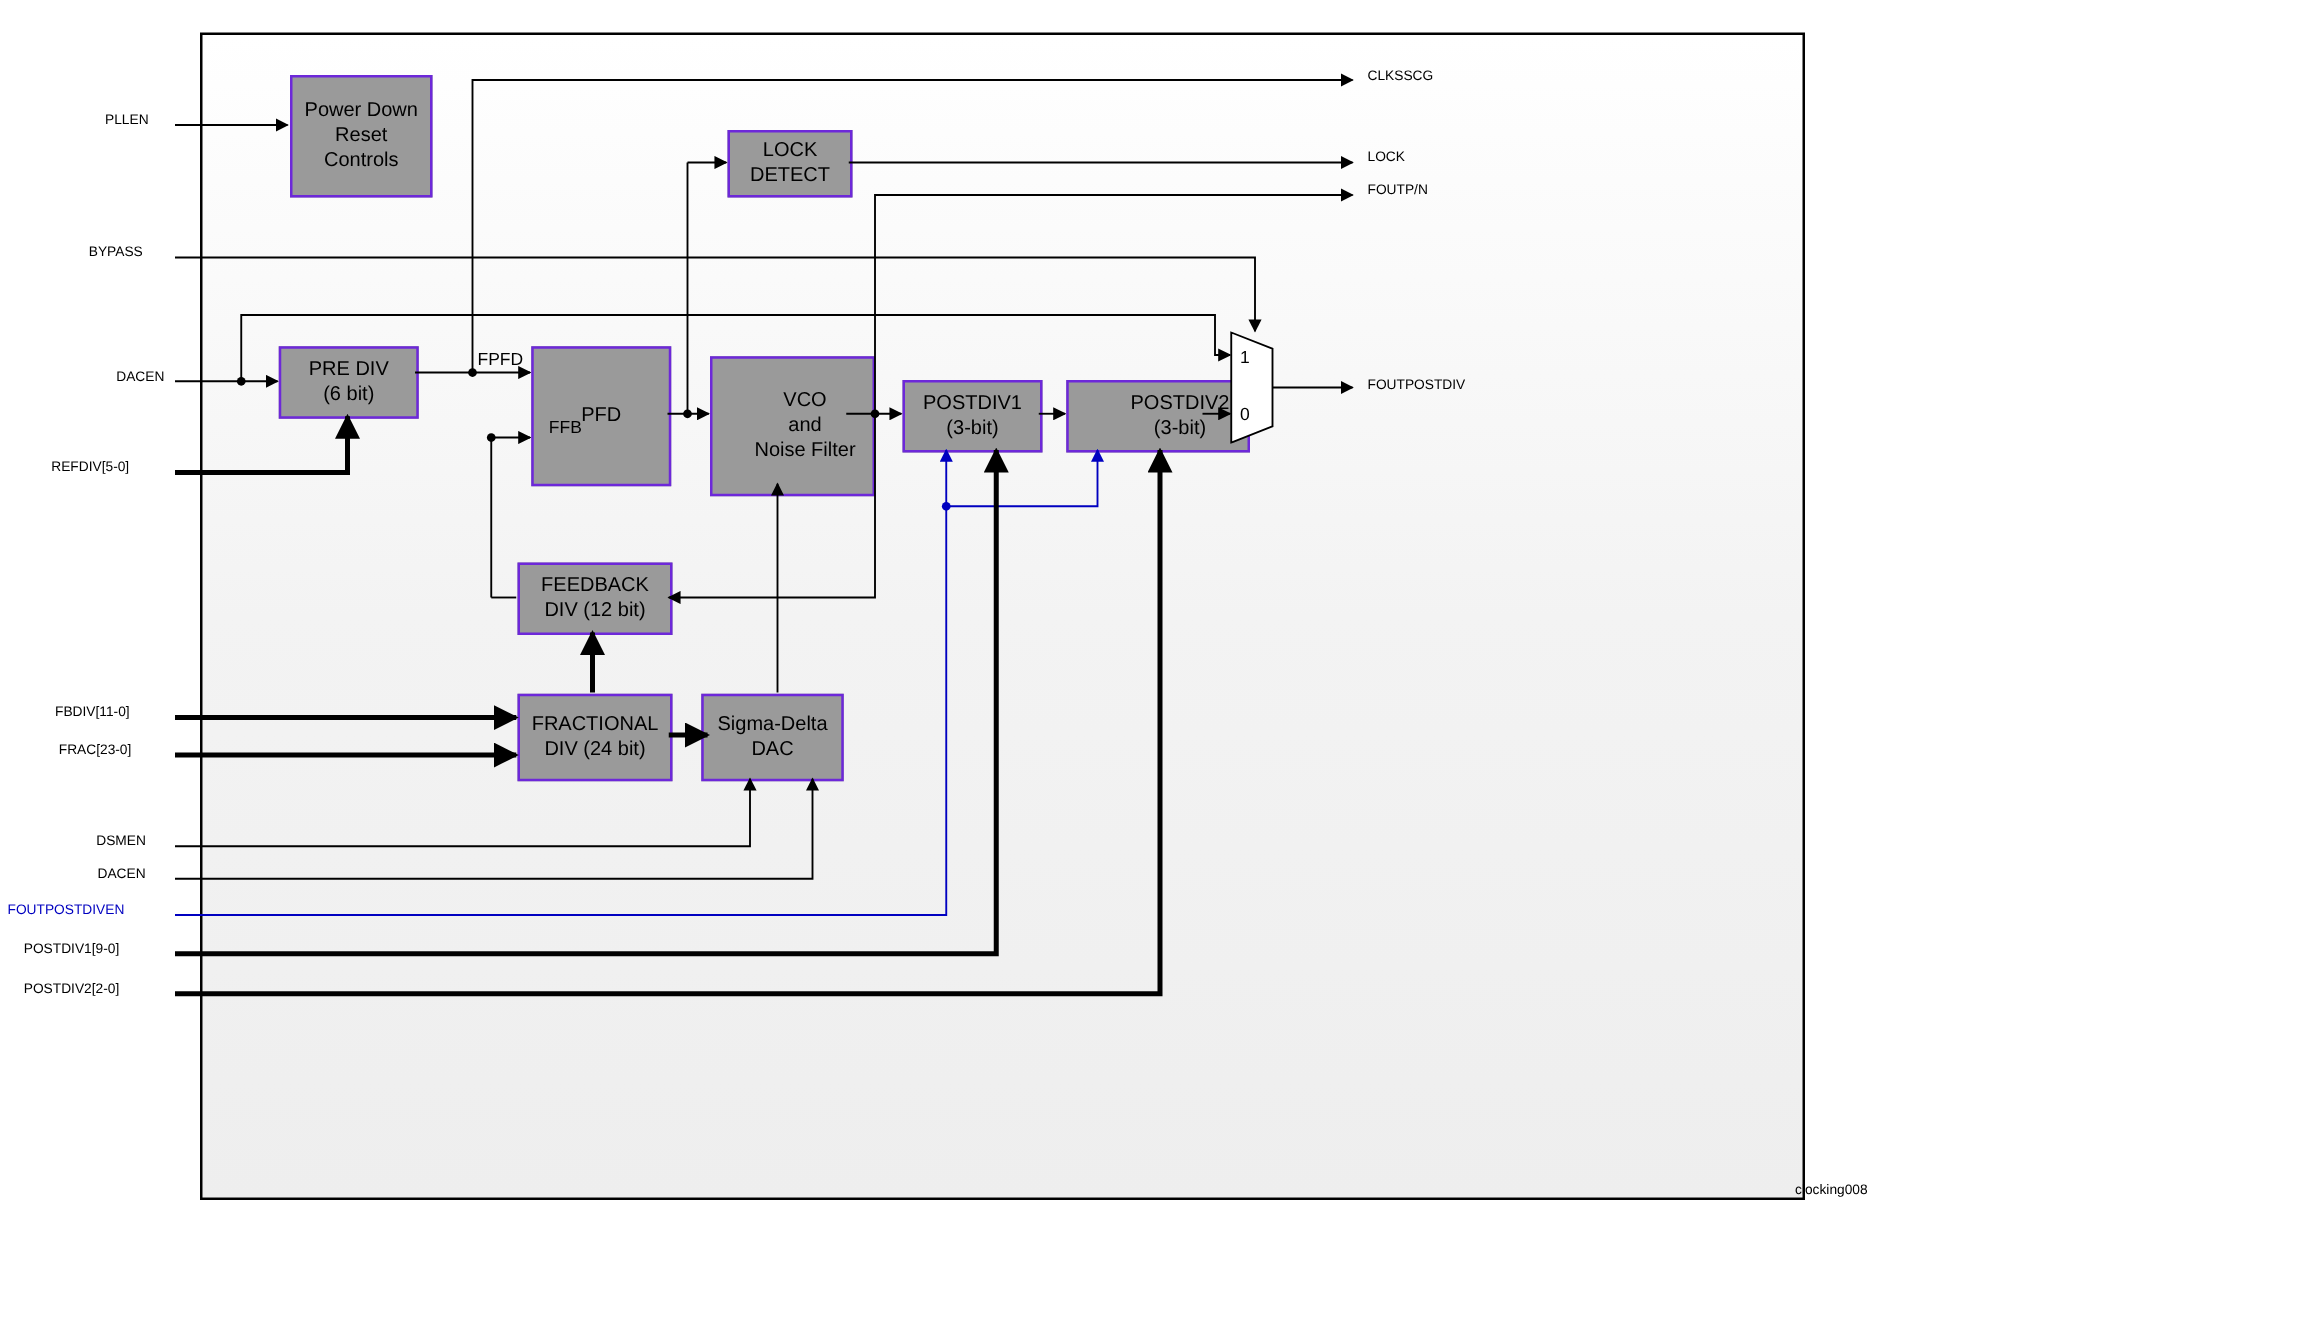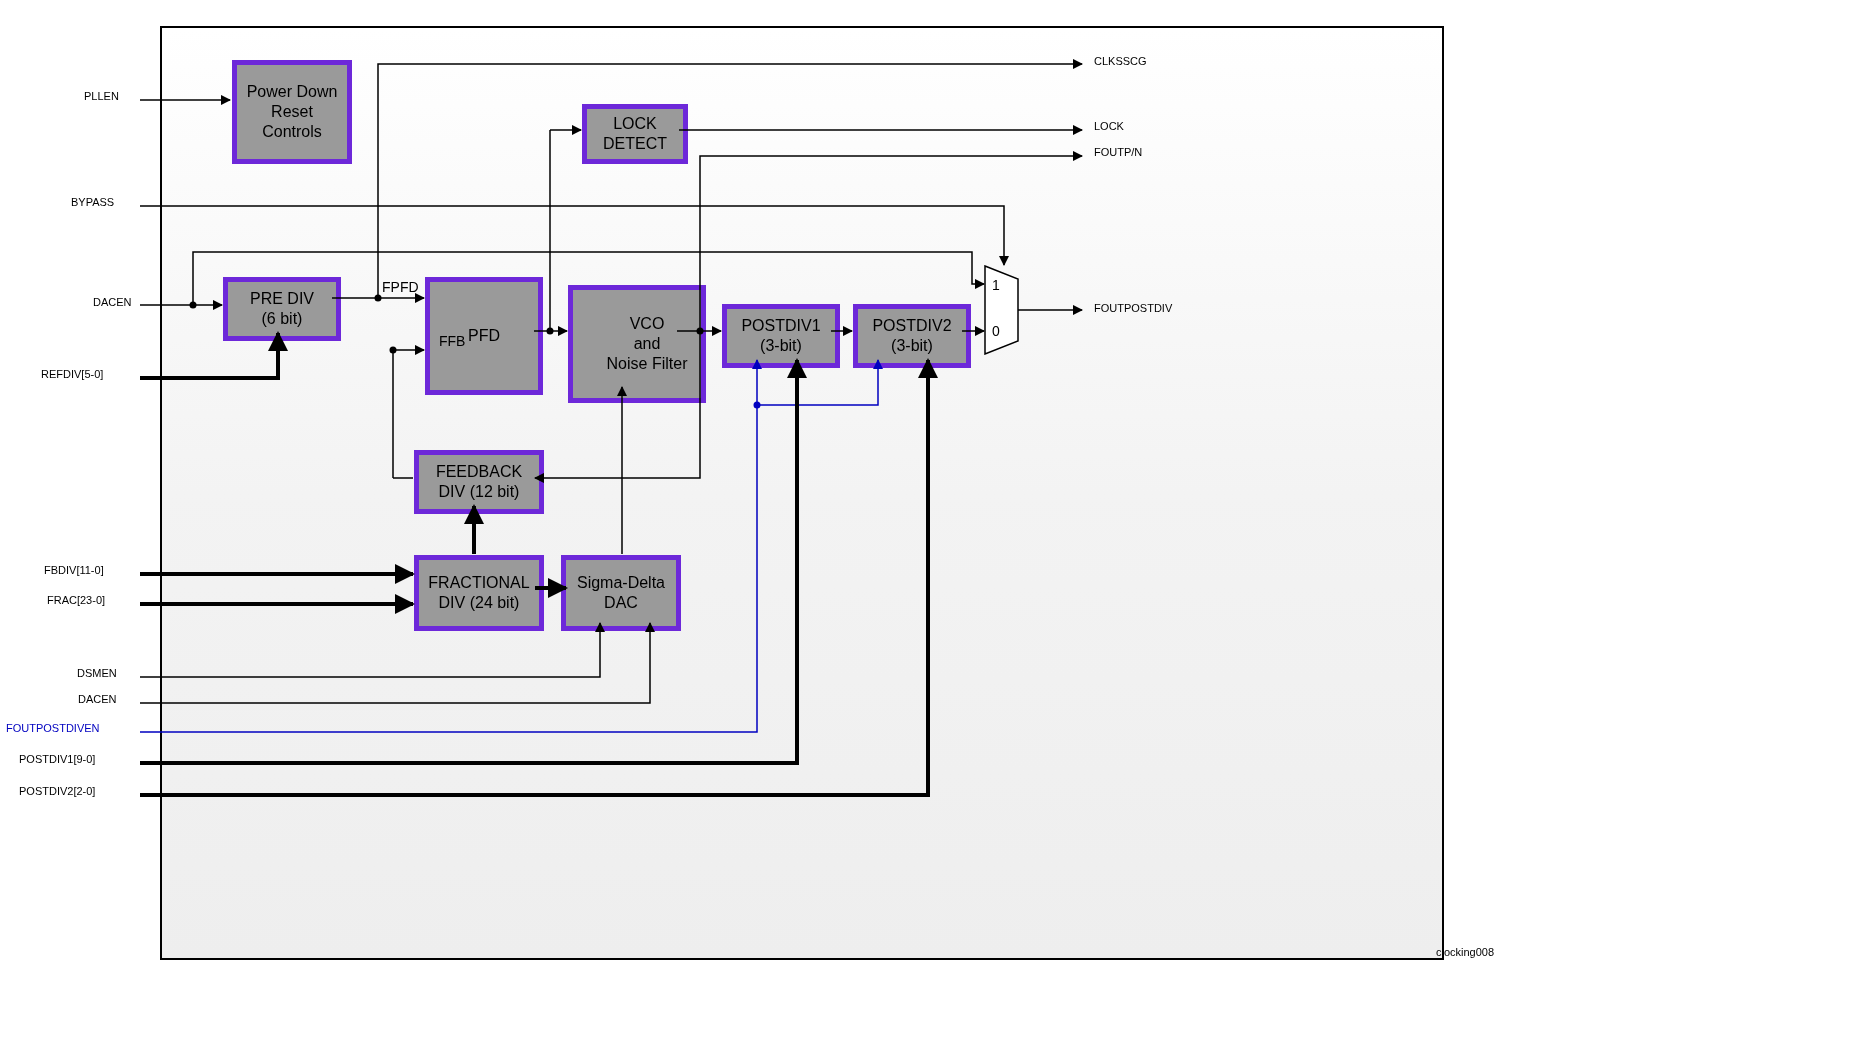--- a/index.html
+++ b/index.html
@@ -1,20 +1,20 @@
 <!DOCTYPE html>
 <html><head>
 <meta charset="utf-8">
 <style>
   html,body{margin:0;padding:0;background:#fff;font-family:Arial,Helvetica,sans-serif;}
   .stage{position:relative;width:1852px;height:1062px;}
   .mainbox{position:absolute;left:160px;top:26px;width:1280px;height:930px;
     border:2px solid #000;
     background:linear-gradient(to bottom,#fff 0%,#f3f3f3 50%,#eeeeee 100%);}
-  .blk{position:absolute;background:#9a9a9a;border:5px solid #6d28d9;
+  .blk{position:absolute;background:#9a9a9a;border:2px solid #6d28d9;
     display:flex;align-items:center;justify-content:center;text-align:center;
     font-size:16px;line-height:1.25;color:#000;}
   .lbl{position:absolute;font-size:11px;color:#000;white-space:nowrap;}
   .small{font-size:14px;}
   .tiny{font-size:11px;color:#000;}
   svg.arrow{position:absolute;overflow:visible;pointer-events:none;}
   .mux{position:absolute;}
 </style>
 </head>
 <body>
@@ -27,21 +27,21 @@
   <div class="blk" style="left:223px;top:277px;width:108px;height:54px;">PRE DIV<br>(6 bit)</div>
 
   <div class="blk" style="left:425px;top:277px;width:108px;height:108px;">PFD</div>
 
   <div class="blk" style="left:568px;top:285px;width:108px;height:108px;padding-left:20px;">VCO<br>and<br>Noise Filter</div>
 
   <div class="blk" style="left:582px;top:104px;width:96px;height:50px;">LOCK<br>DETECT</div>
 
   <div class="blk" style="left:722px;top:304px;width:108px;height:54px;">POSTDIV1<br>(3-bit)</div>
 
-  <div class="blk" style="left:853px;top:304px;width:108px;height:54px;">POSTDIV2<br>(3-bit)</div>
+  <div class="blk" style="left:853px;top:304px;width:108px;height:54px;padding-left:35px;">POSTDIV2<br>(3-bit)</div>
 
   <div class="blk" style="left:414px;top:450px;width:120px;height:54px;">FEEDBACK<br>DIV (12 bit)</div>
 
   <div class="blk" style="left:414px;top:555px;width:120px;height:66px;">FRACTIONAL<br>DIV (24 bit)</div>
 
   <div class="blk" style="left:561px;top:555px;width:110px;height:66px;">Sigma-Delta<br>DAC</div>
 
   <div class="mux" style="left:984px;top:265px;width:62px;height:90px;">
     <svg width="62" height="90">
       <polygon points="1,1 34,14 34,76 1,89" fill="#fff" stroke="#000" stroke-width="1.5"></polygon>

